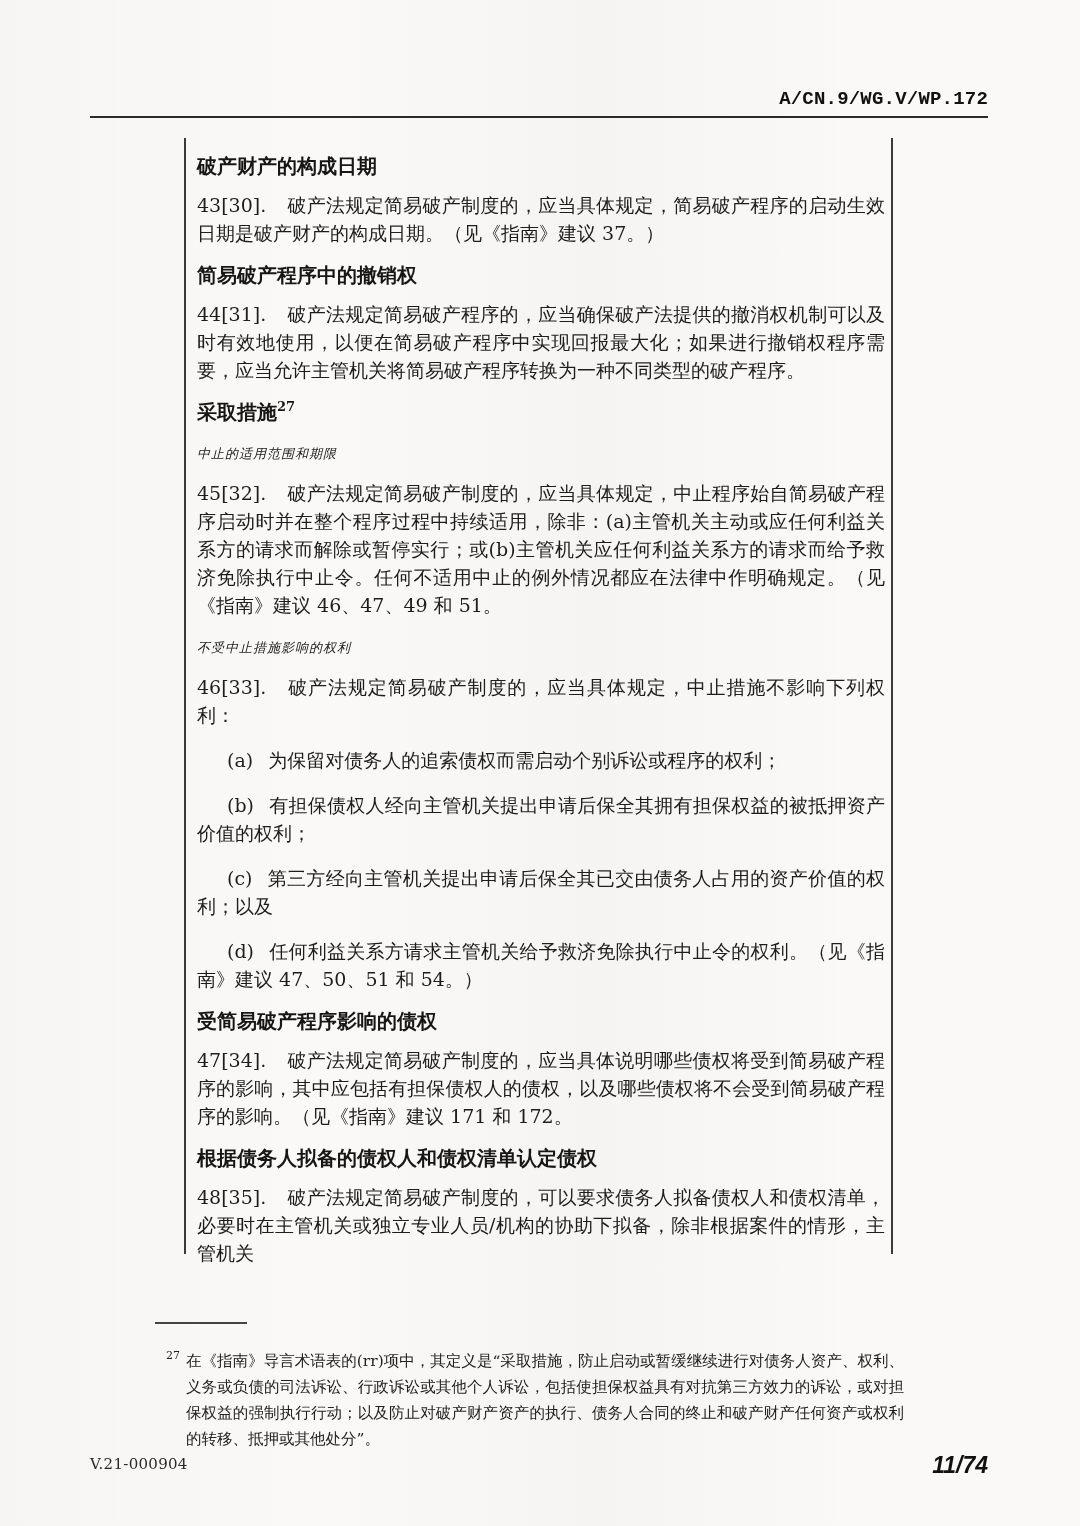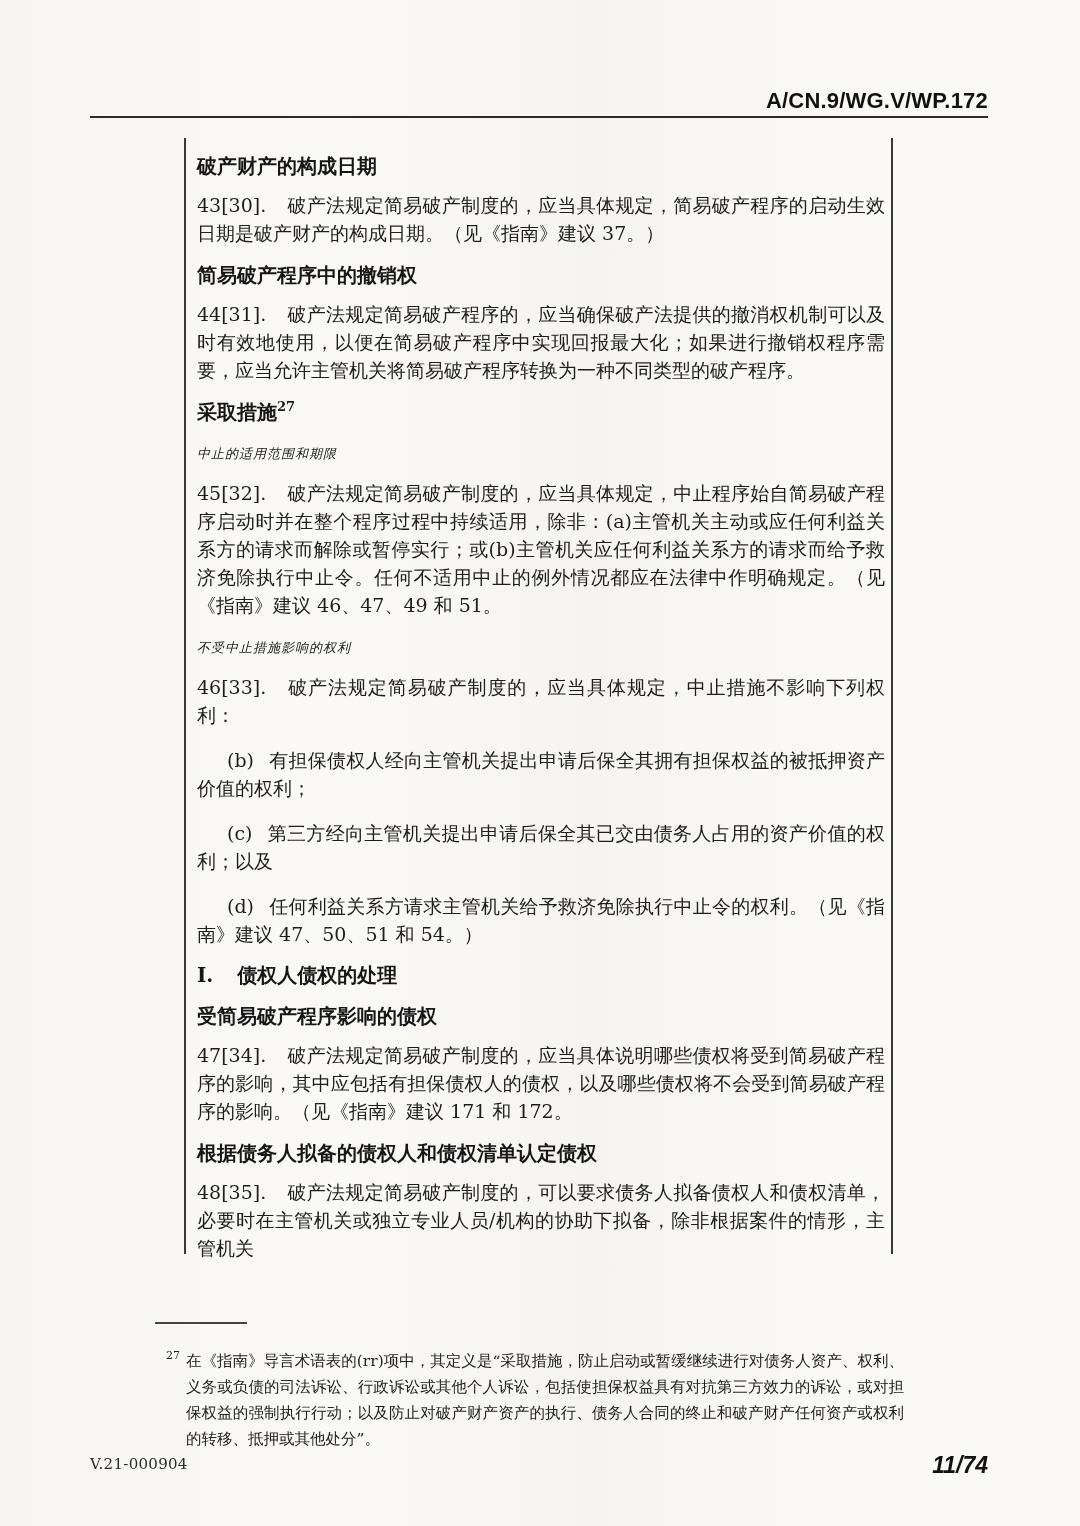--- a/index.html
+++ b/index.html
@@ -8,22 +8,22 @@
     width:1080px;height:1526px;
     margin:0 auto;
     background:#faf9f7;
     background-image:linear-gradient(90deg, rgba(0,0,0,0.015) 0%, rgba(0,0,0,0) 30%, rgba(0,0,0,0.02) 55%, rgba(0,0,0,0) 80%);
     color:#1d1d1d;
     font-family:"DejaVu Serif","Liberation Serif",serif;
     overflow:hidden;
   }
   .doc-header{
     position:absolute;top:88px;right:92px;
-    font-family:Liberation Sans, sans-serif;
-    font-weight:bold;font-size:22px;color:#111;
+    font-family:Liberation Mono, monospace;
+    font-weight:bold;font-size:19px;color:#111;
     letter-spacing:0.2px;
   }
   .header-rule{
     position:absolute;top:116px;left:90px;width:898px;height:2px;
     background:#2b2b2b;
   }
   .change-bar{position:absolute;top:138px;height:1116px;width:2px;background:#3a3a3a;}
   .change-bar-left{left:184px;}
   .change-bar-right{left:891px;}
   .content{
@@ -95,28 +95,28 @@
     <h3 class="h"><span>采取措施</span><sup>27</sup></h3>
 
     <p class="sub">中止的适用范围和期限</p>
 
     <p class="para"><span class="pnum">45[32].</span><span>破产法规定简易破产制度的，应当具体规定，中止程序始自简易破产程序启动时并在整个程序过程中持续适用，除非：(a)主管机关主动或应任何利益关系方的请求而解除或暂停实行；或(b)主管机关应任何利益关系方的请求而给予救济免除执行中止令。任何不适用中止的例外情况都应在法律中作明确规定。（见《指南》建议 46、47、49 和 51。</span></p>
 
     <p class="sub">不受中止措施影响的权利</p>
 
     <p class="para"><span class="pnum">46[33].</span><span>破产法规定简易破产制度的，应当具体规定，中止措施不影响下列权利：</span></p>
 
+    <p class="li"><span class="li-label">(a)</span><span>为保留对债务人的追索债权而需启动个别诉讼或程序的权利；</span></p>
 
     <p class="li"><span class="li-label">(b)</span><span>有担保债权人经向主管机关提出申请后保全其拥有担保权益的被抵押资产价值的权利；</span></p>
 
     <p class="li"><span class="li-label">(c)</span><span>第三方经向主管机关提出申请后保全其已交由债务人占用的资产价值的权利；以及</span></p>
 
     <p class="li"><span class="li-label">(d)</span><span>任何利益关系方请求主管机关给予救济免除执行中止令的权利。（见《指南》建议 47、50、51 和 54。）</span></p>
 
-    <p class="sec"><span class="sec-num">I.</span><span>债权人债权的处理</span></p>
 
     <h3 class="h">受简易破产程序影响的债权</h3>
 
     <p class="para"><span class="pnum">47[34].</span><span>破产法规定简易破产制度的，应当具体说明哪些债权将受到简易破产程序的影响，其中应包括有担保债权人的债权，以及哪些债权将不会受到简易破产程序的影响。（见《指南》建议 171 和 172。</span></p>
 
     <h3 class="h">根据债务人拟备的债权人和债权清单认定债权</h3>
 
     <p class="para"><span class="pnum">48[35].</span><span>破产法规定简易破产制度的，可以要求债务人拟备债权人和债权清单，必要时在主管机关或独立专业人员/机构的协助下拟备，除非根据案件的情形，主管机关</span></p>
 
   </div>

